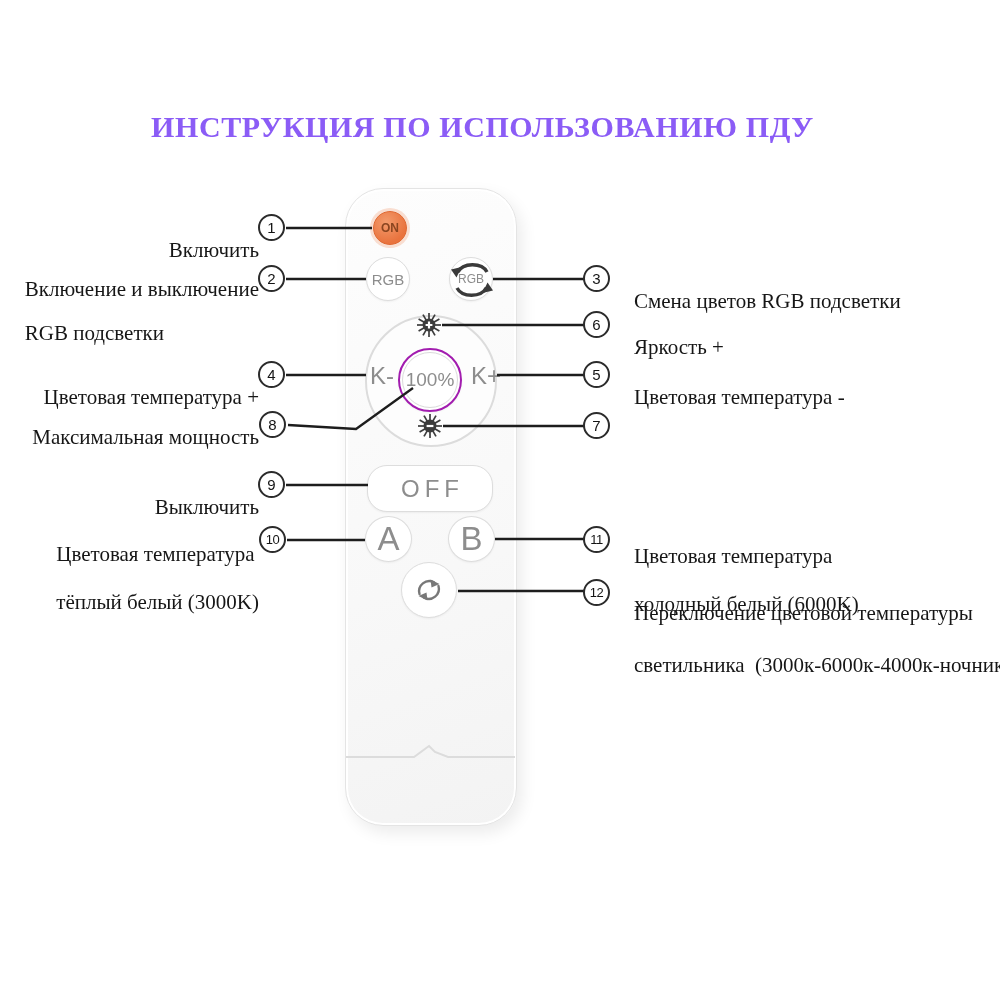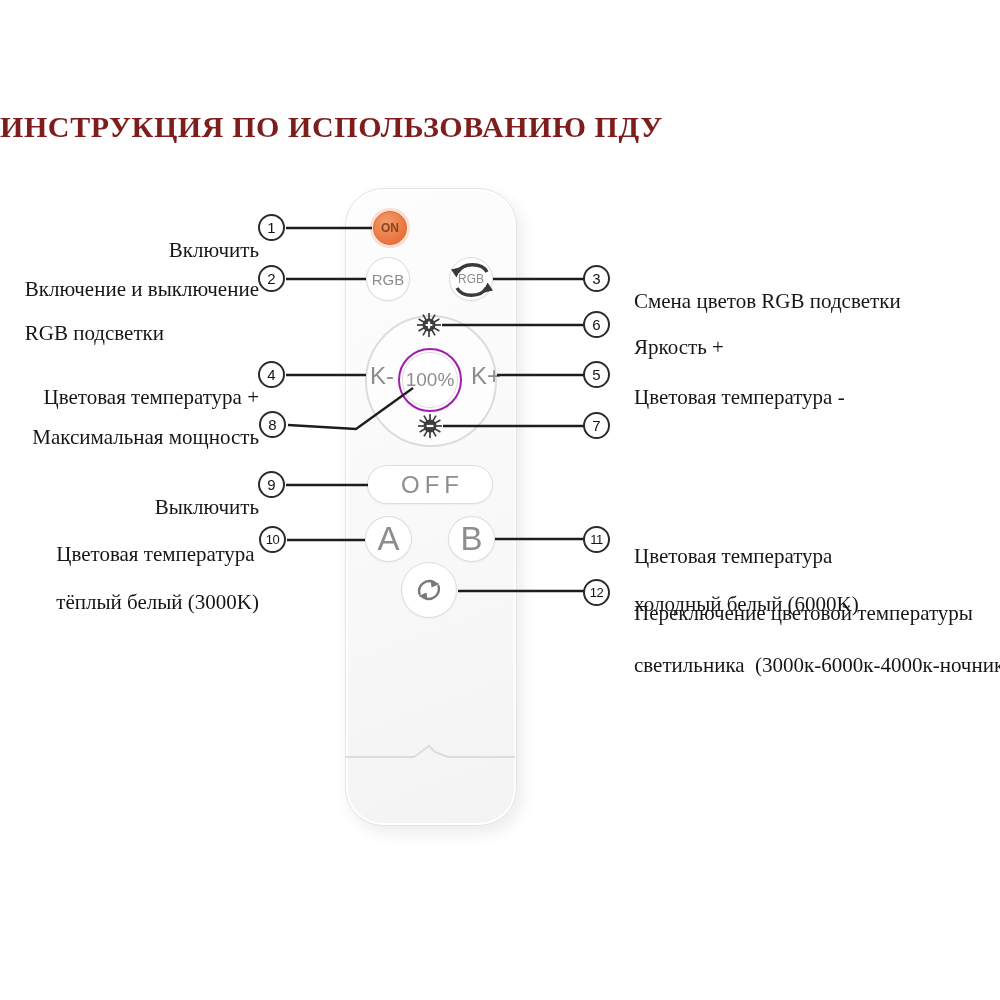--- a/index.html
+++ b/index.html
@@ -1,20 +1,20 @@
 <!DOCTYPE html>
 <html><head>
 <meta charset="utf-8">
 <style>
   html,body{margin:0;padding:0;background:#ffffff;}
   .page{position:relative;width:1000px;height:1000px;background:#fff;overflow:hidden;
         font-family:"Liberation Serif",serif;color:#161616;}
 
-  .title{position:absolute;top:110px;left:0;width:965px;text-align:left;
-         font-size:30px;font-weight:bold;letter-spacing:.6px;color:#7f1d1d;}
+  .title{position:absolute;top:110px;left:0;width:965px;text-align:center;
+         font-size:30px;font-weight:bold;letter-spacing:.6px;color:#8b5cf6;}
 
   
   .remote{position:absolute;left:345px;top:188px;width:170px;height:636px;z-index:1;
           background:linear-gradient(160deg,#fdfdfd 0%,#f8f8f8 60%,#f3f3f3 100%);
           border:1px solid #e4e4e4;border-radius:38px;
           box-shadow:5px 7px 16px rgba(0,0,0,.08), inset 0 0 0 2px #ffffff;}
   .battery-line{position:absolute;left:345px;top:735px;z-index:2;}
 
   .ring{position:absolute;left:365px;top:315px;width:128px;height:128px;z-index:2;
         border:2px solid #dcdcdc;border-radius:50%;background:#fdfdfd;}
@@ -30,21 +30,21 @@
   #btn-rgbc{left:449px;top:257px;width:44px;height:44px;font-size:12px;}
   #btn-rgbc svg{position:absolute;left:-4px;top:-4px;}
   #btn-inner{left:398px;top:348px;width:64px;height:64px;border:2px solid #a21caf;}
   #btn-inner .in2{width:54px;height:54px;border:1px solid #dadada;border-radius:50%;
                   display:flex;align-items:center;justify-content:center;font-size:19px;}
   .ktext{position:absolute;z-index:3;width:44px;text-align:center;color:#8d8d8d;
          font-family:"Liberation Sans",sans-serif;font-size:24px;}
   #k-minus{left:360px;top:362px;} #k-plus{left:464px;top:362px;}
   .sun{position:absolute;z-index:3;width:26px;height:26px;}
   #sun-plus{left:416px;top:312px;} #sun-minus{left:417px;top:413px;}
-  #btn-off{left:367px;top:465px;width:126px;height:39px;border-radius:20px;
+  #btn-off{left:367px;top:465px;width:126px;height:47px;border-radius:20px;
            font-size:24px;letter-spacing:5px;padding-left:5px;}
   #btn-a{left:365px;top:516px;width:47px;height:46px;font-size:33px;}
   #btn-b{left:448px;top:516px;width:47px;height:46px;font-size:33px;}
   #btn-cycle{left:401px;top:562px;width:56px;height:56px;}
 
   .lines{position:absolute;left:0;top:0;z-index:4;pointer-events:none;}
   .lines line,.lines polyline{stroke:#1d1d1d;stroke-width:2.3;fill:none;}
 
   .numc{position:absolute;z-index:5;width:27px;height:27px;box-sizing:border-box;
         border:2px solid #2b2b2b;border-radius:50%;background:#ffffff;

